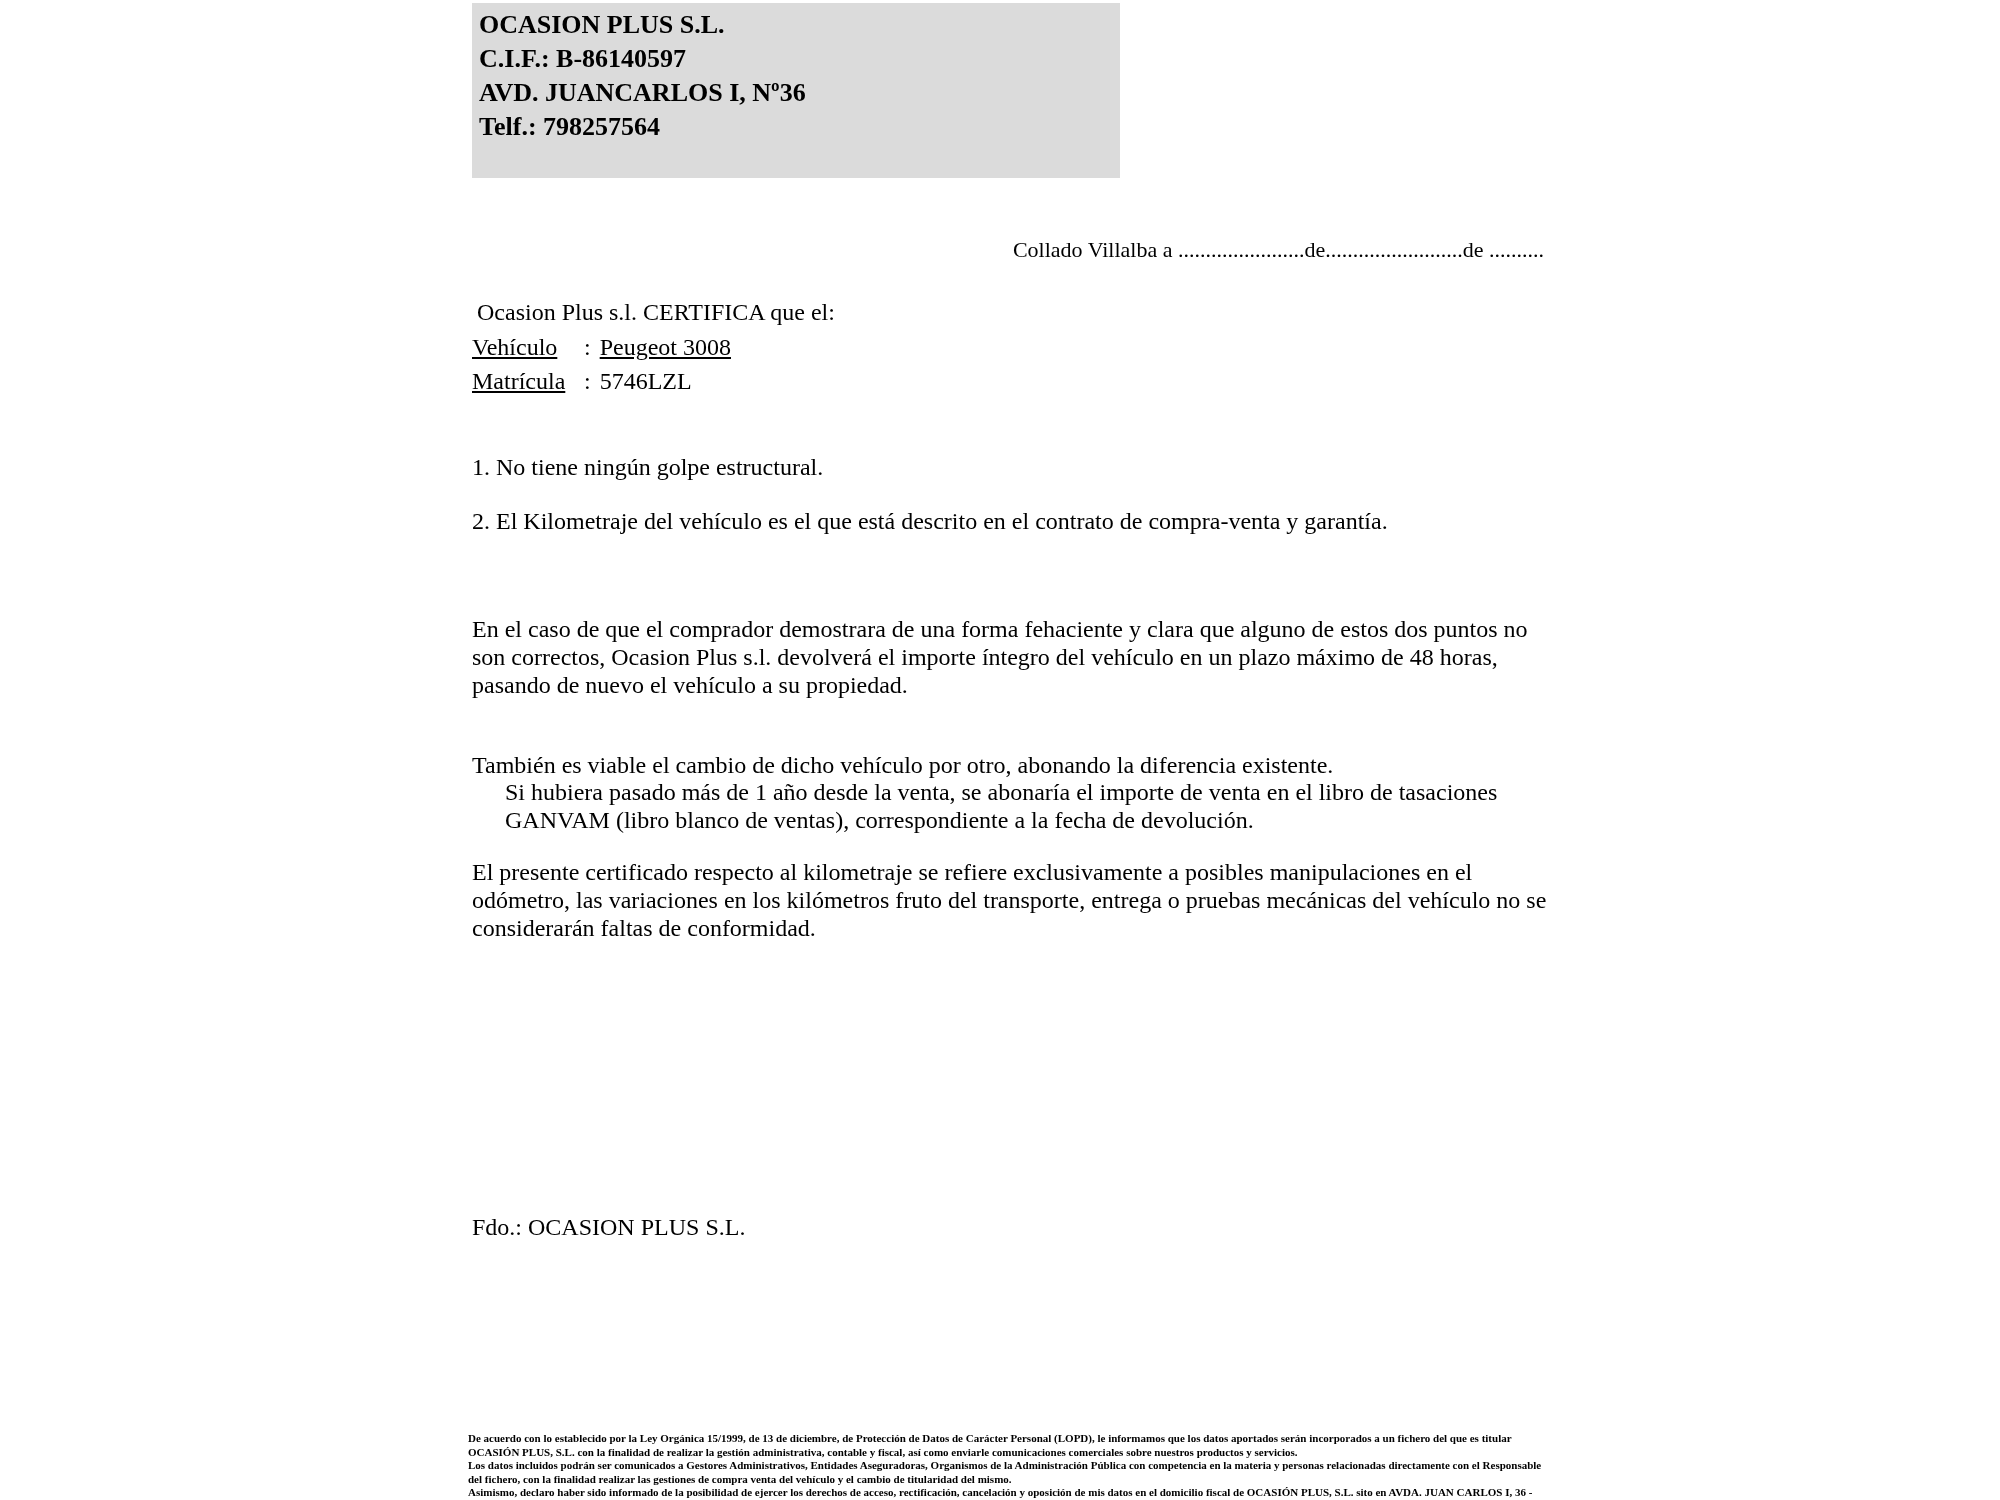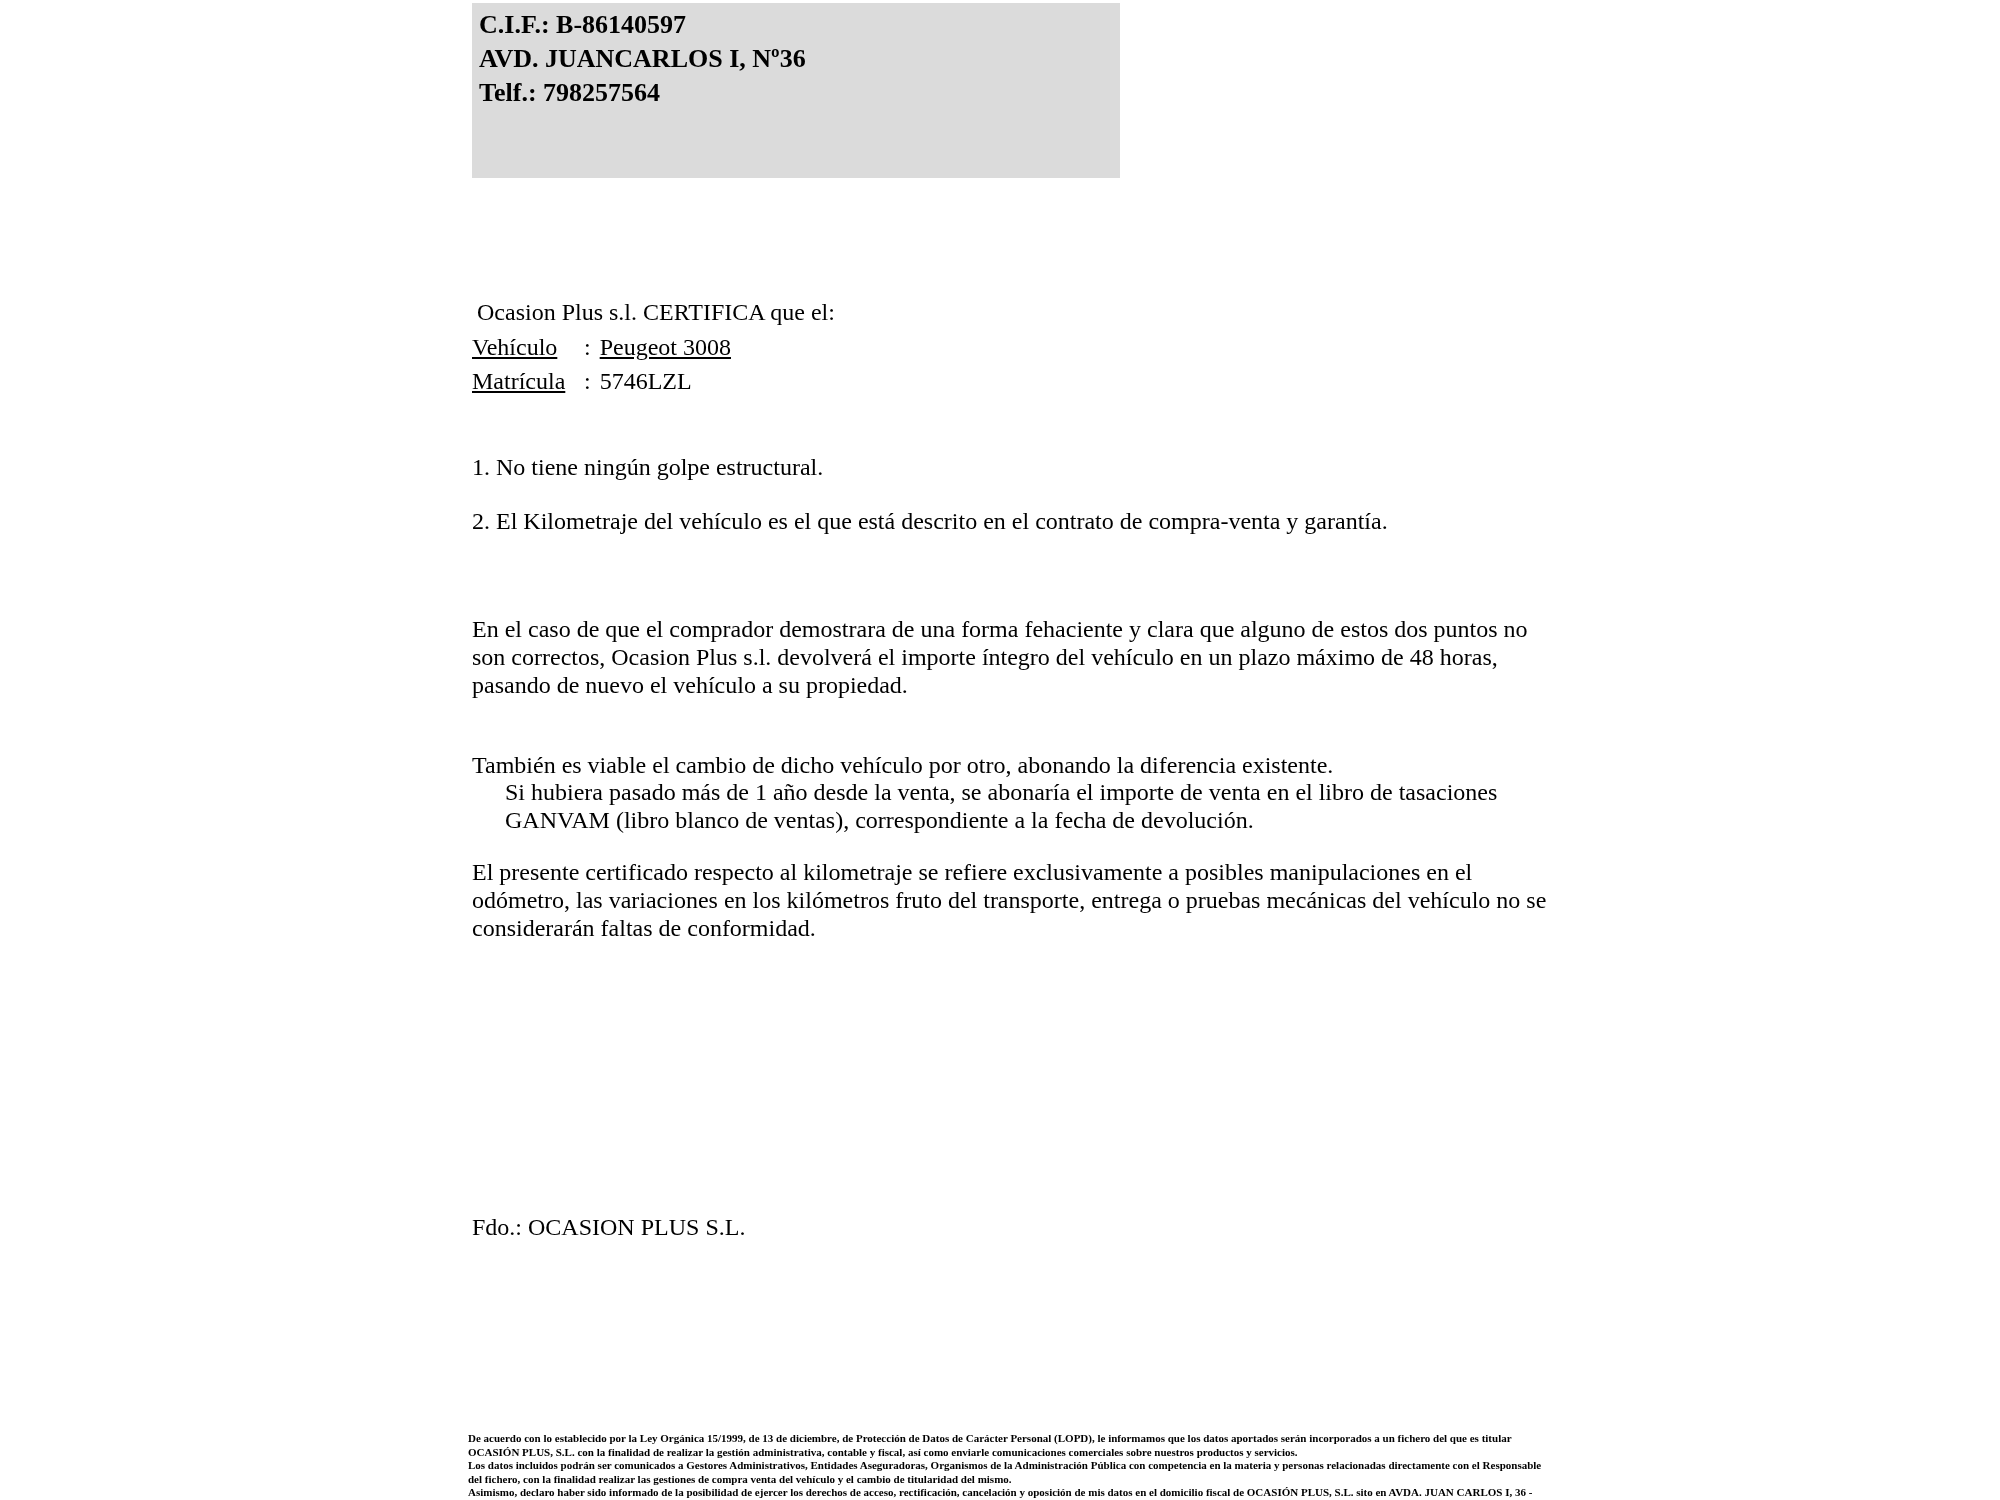--- a/index.html
+++ b/index.html
@@ -74,25 +74,27 @@
     font-weight: bold;
   }
   .legal-footer p { margin: 0; }
 </style>
 </head>
 <body>
 
 <div class="page">
 
   <div class="abs header-box" style="background: rgb(219, 219, 219);">
+    <div class="hline">OCASION PLUS S.L.</div>
     <div class="hline">C.I.F.: B-86140597</div>
     <div class="hline">AVD. JUANCARLOS I, Nº36</div>
     <div class="hline">Telf.: 798257564</div>
   </div>
 
+  <div class="abs date-line">Collado Villalba a .......................de.........................de ..........</div>
 
   <div class="abs body-text certify-intro">Ocasion Plus s.l. CERTIFICA que el:</div>
 
   <div class="abs body-text kv-row row-vehicle">
     <span class="kv-label">Vehículo</span><span class="kv-sep">:</span><span class="kv-value">Peugeot 3008</span>
   </div>
 
   <div class="abs body-text kv-row row-plate">
     <span class="kv-label">Matrícula</span><span class="kv-sep">:</span><span class="kv-value">5746LZL</span>
   </div>

